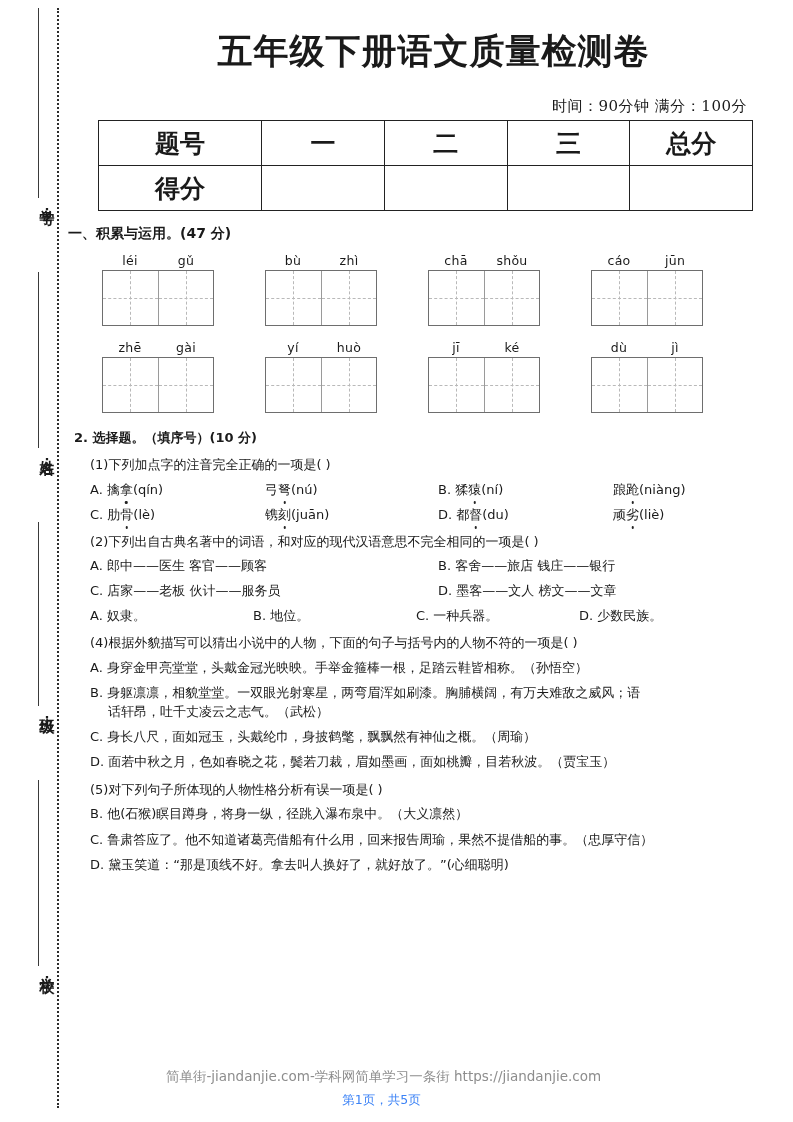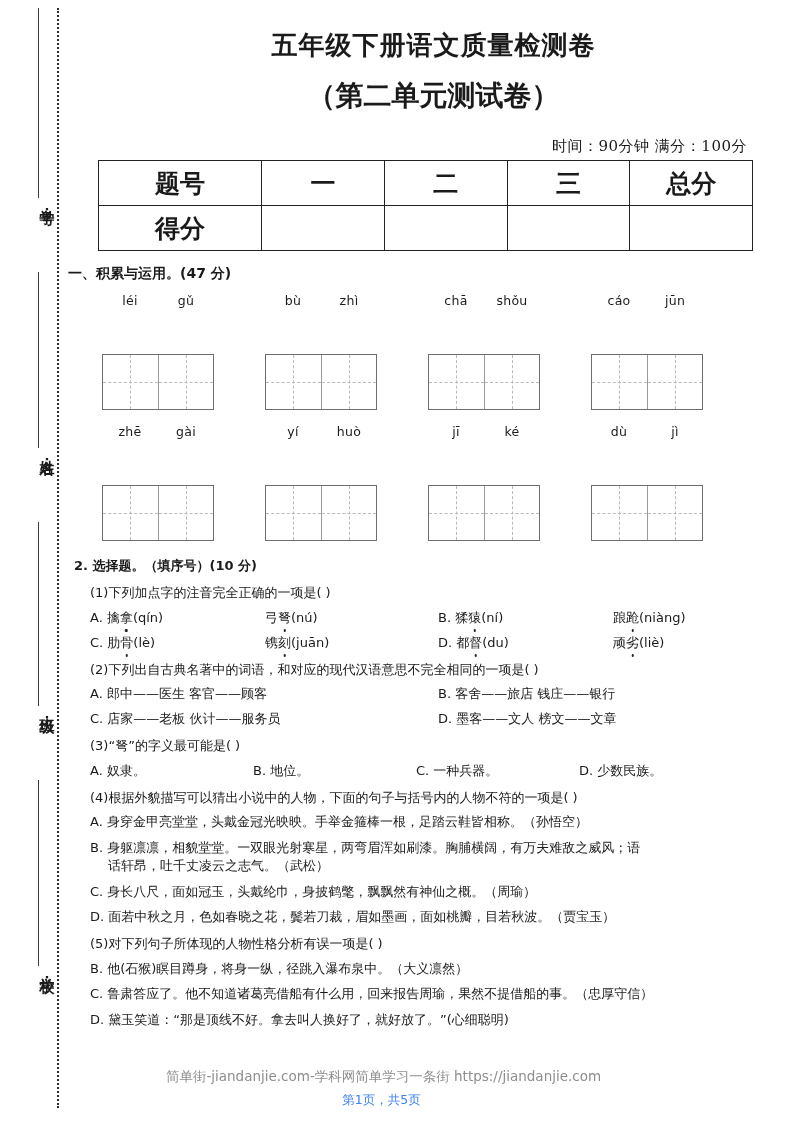--- a/index.html
+++ b/index.html
@@ -52,21 +52,21 @@
   
   #page {
     position: absolute;
     left: 64px; top: 0;
     width: 729px; height: 1122px;
   }
 
   #doc-title {
     text-align: center;
     font-family: "DejaVu Serif", "Liberation Serif", serif;
-    font-size: 26px;
+    font-size: 35px;
     font-weight: bold;
     letter-spacing: 1px;
     margin: 28px 0 0 0;
     padding-left: 10px;
   }
   #doc-subtitle {
     text-align: center;
     font-family: "DejaVu Serif", "Liberation Serif", serif;
     font-size: 28px;
     font-weight: bold;
@@ -118,21 +118,20 @@
   .pinyin-row {
     display: flex;
     margin-top: 10px;
     padding-left: 28px;
   }
   .pinyin-cell {
     width: 163px;
     display: flex;
     flex-direction: column;
     align-items: flex-start;
-    gap: 44px;
   }
   .pinyin-text {
     display: flex;
     width: 112px;
     margin-left: 10px;
   }
   .pinyin-text span {
     width: 56px;
     text-align: center;
     font-family: "DejaVu Sans", "Liberation Sans", sans-serif;
@@ -251,21 +250,20 @@
   <div class="seal-rule" style="top:522px; height:184px;"></div>
   <div class="seal-label" style="top:706px;">班级：</div>
 
   <div class="seal-rule" style="top:780px; height:186px;"></div>
   <div class="seal-label" style="top:966px;">学校：</div>
 </div>
 
 <div id="page">
 
   <div id="doc-title">五年级下册语文质量检测卷</div>
-  <div id="doc-subtitle">（第二单元测试卷）</div>
 
   <div id="exam-meta">时间：90分钟  满分：100分</div>
 
   <table id="score-table">
     <tbody>
         <tr>
       <td class="head-col">题号</td>
       <td>一</td>
       <td>二</td>
       <td>三</td>
@@ -389,21 +387,20 @@
   <div class="sub-q">(2)下列出自古典名著中的词语，和对应的现代汉语意思不完全相同的一项是(        )</div>
   <div class="opt-row">
     <span class="opt" style="width:348px;">A. 郎中——医生   客官——顾客</span>
     <span class="opt">B. 客舍——旅店   钱庄——银行</span>
   </div>
   <div class="opt-row">
     <span class="opt" style="width:348px;">C. 店家——老板   伙计——服务员</span>
     <span class="opt">D. 墨客——文人   榜文——文章</span>
   </div>
 
-  <div class="sub-q">(3)“弩”的字义最可能是(        )</div>
   <div class="opt-row">
     <span class="opt opt-q3">A. 奴隶。</span>
     <span class="opt opt-q3">B. 地位。</span>
     <span class="opt opt-q3">C. 一种兵器。</span>
     <span class="opt">D. 少数民族。</span>
   </div>
 
   <div class="sub-q">(4)根据外貌描写可以猜出小说中的人物，下面的句子与括号内的人物不符的一项是(        )</div>
   <div class="opt-line"><span>A. 身穿金甲亮堂堂，头戴金冠光映映。手举金箍棒一根，足踏云鞋皆相称。（孙悟空）</span></div>
   <div class="opt-line"><span>B. 身躯凛凛，相貌堂堂。一双眼光射寒星，两弯眉浑如刷漆。胸脯横阔，有万夫难敌之威风；语</span><span class="cont">话轩昂，吐千丈凌云之志气。（武松）</span></div>

